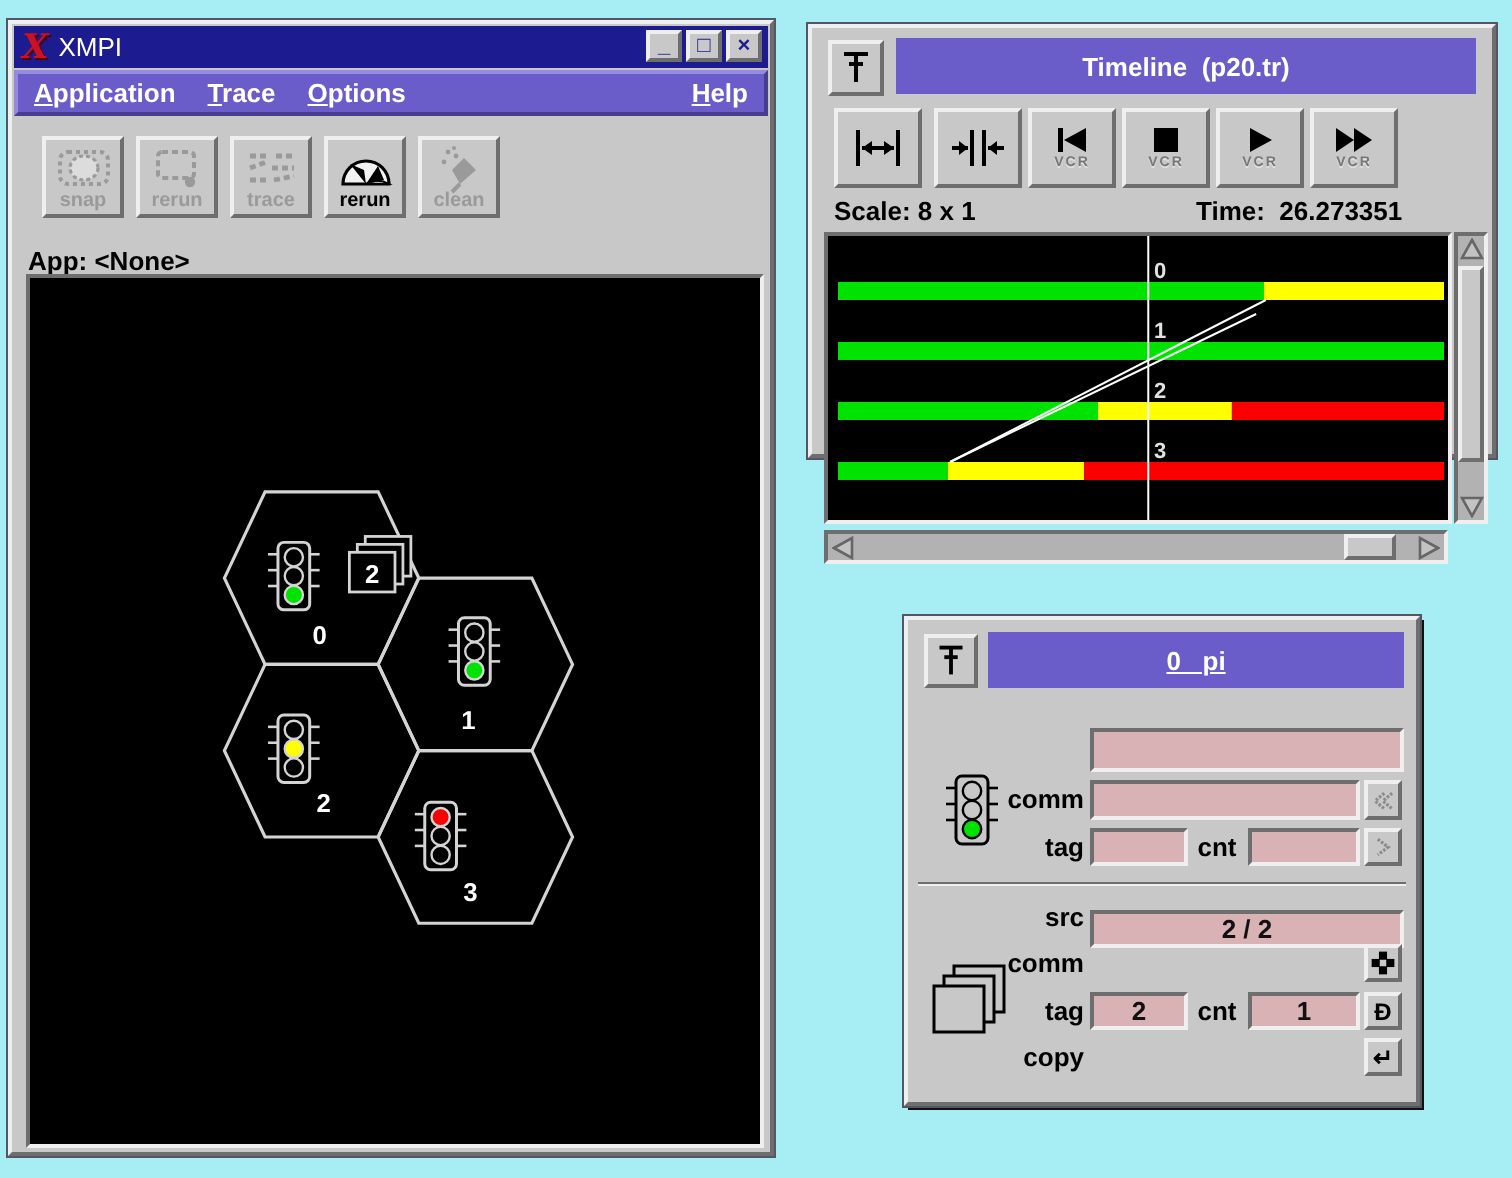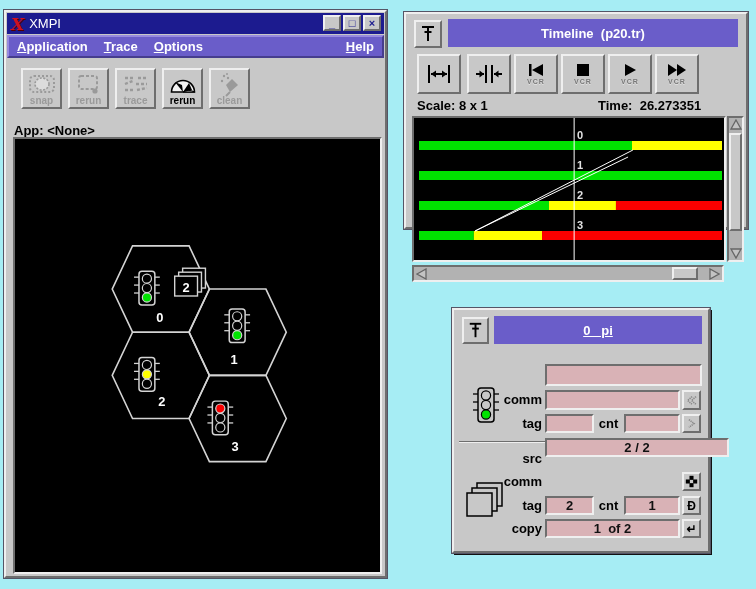--- a/index.html
+++ b/index.html
@@ -352,38 +352,37 @@
 
   <div class="sep" style="top:131px"></div>
 
   <svg style="position:absolute;left:10px;top:168px" width="44" height="48" viewBox="0 0 44 48">
     <rect x="13" y="5" width="25" height="23" fill="#c8c8c8" stroke="#000" stroke-width="1.5"></rect>
     <rect x="8" y="10" width="25" height="23" fill="#c8c8c8" stroke="#000" stroke-width="1.5"></rect>
     <rect x="3" y="15" width="25" height="23" fill="#c8c8c8" stroke="#000" stroke-width="1.5"></rect>
   </svg>
 
   <div class="flabel" style="left:8px;top:141px;width:80px">src</div>
-  <div class="fld" style="left:91px;top:128px;width:184px;height:19px">2 / 2</div>
+  <div class="fld" style="left:91px;top:145px;width:157px;height:19px">2 / 2</div>
 
   <div class="flabel" style="left:8px;top:164px;width:80px">comm</div>
   <div class="sq-btn bevel-up" style="left:228px;top:162px;height:19px">
     <svg width="13" height="13" viewBox="0 0 16 16">
       <rect x="5.5" y="1" width="5" height="5" fill="#000"></rect>
       <rect x="1" y="5.5" width="5" height="5" fill="#000"></rect>
       <rect x="10" y="5.5" width="5" height="5" fill="#000"></rect>
       <rect x="5.5" y="10" width="5" height="5" fill="#000"></rect>
     </svg>
   </div>
 
   <div class="flabel" style="left:8px;top:188px;width:80px">tag</div>
   <div class="fld" style="left:91px;top:186px;width:49px;height:19px">2</div>
   <div class="flabel" style="left:141px;top:188px;width:27px;text-align:center">cnt</div>
   <div class="fld" style="left:170px;top:186px;width:56px;height:19px">1</div>
   <div class="sq-btn bevel-up" style="left:228px;top:186px;height:19px">
     <span>Ɖ</span>
   </div>
 
   <div class="flabel" style="left:8px;top:211px;width:80px">copy</div>
-  <div class="fld pre" style="left:91px;top:209px;width:135px;height:19px">1  of 2</div>
   <div class="sq-btn bevel-up" style="left:228px;top:209px;height:19px">
     <span>↵</span>
   </div>
 </div>
 
 </body></html>

